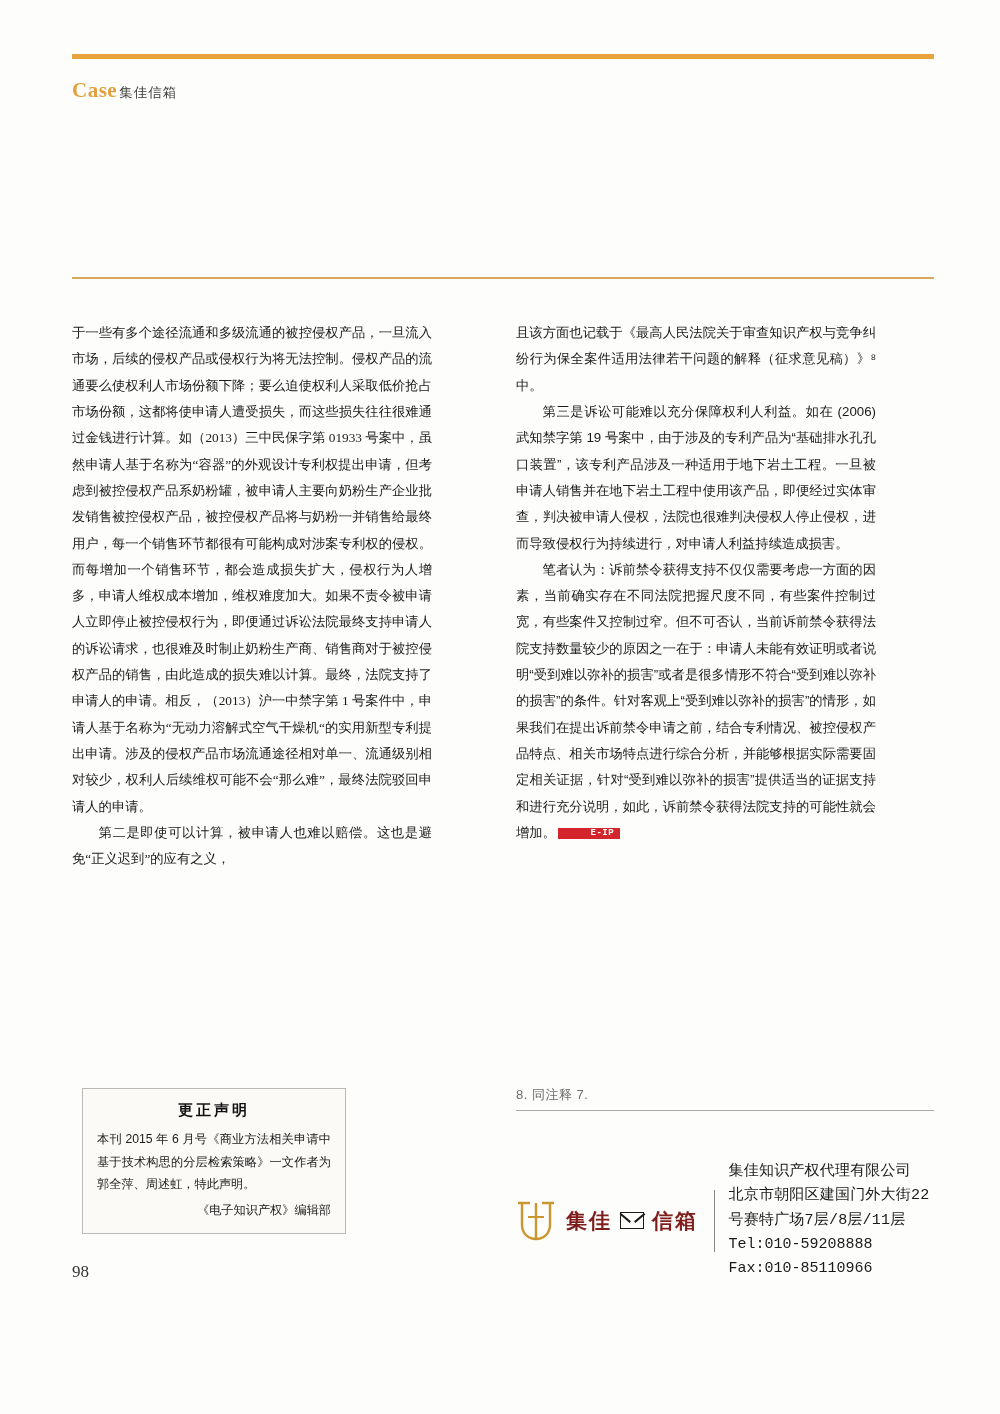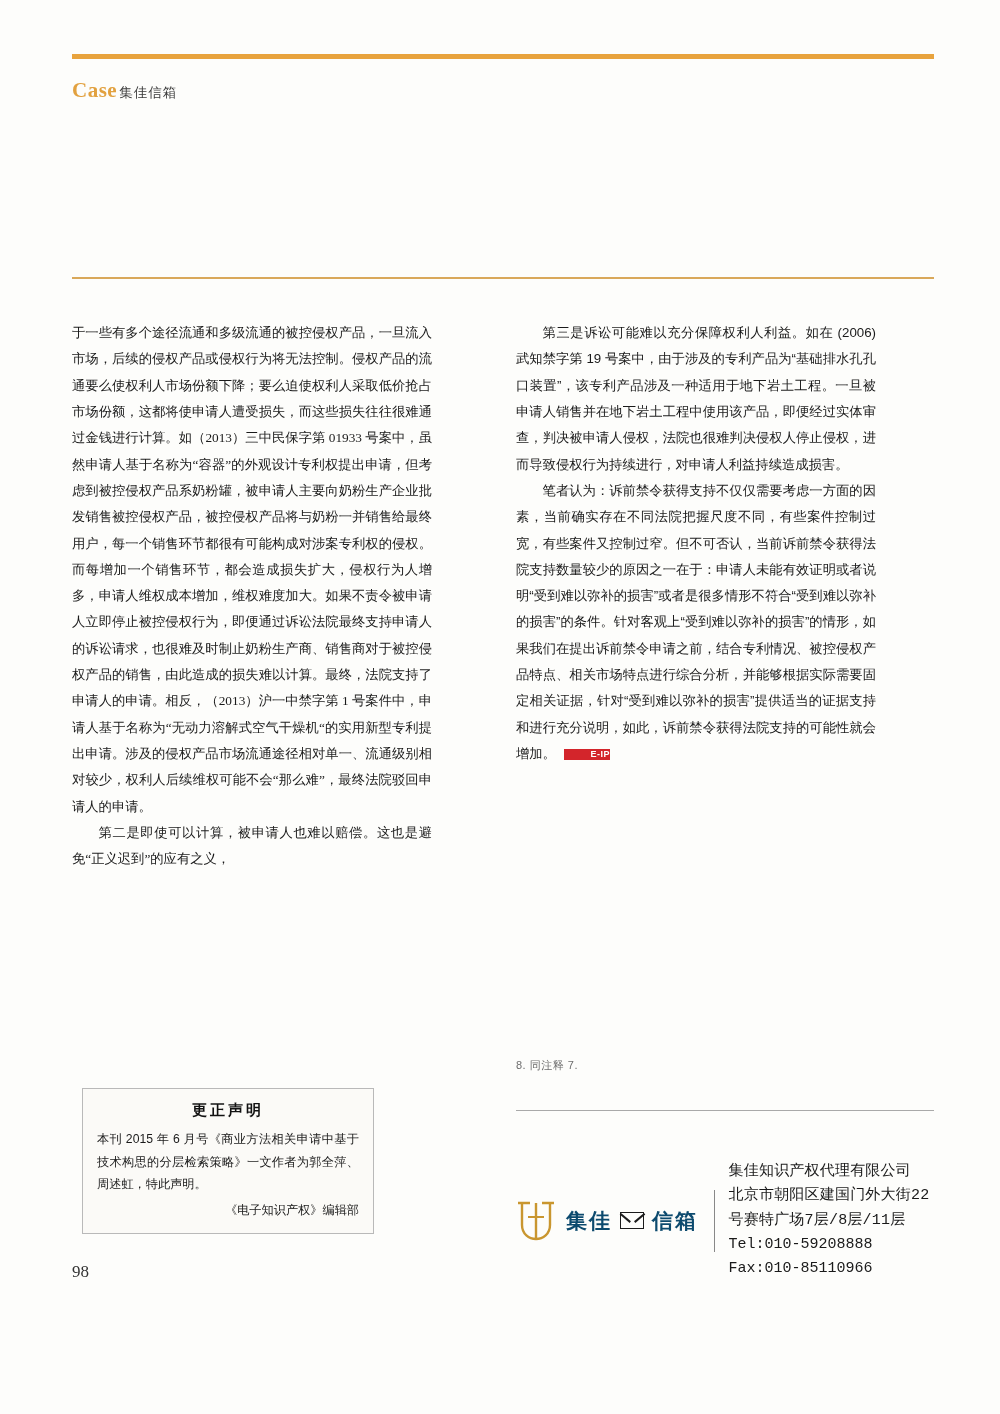--- a/index.html
+++ b/index.html
@@ -78,36 +78,36 @@
   .col-left { left: 72px; font-family: Liberation Serif, serif; }
   .col-right { left: 516px; }
   .col p { margin: 0; }
   .col p.indent { text-indent: 2em; }
 
   
   .endmark {
     display: inline-block;
     background: #d3252b;
     color: #ffffff;
-    font-family: Liberation Sans, sans-serif;
+    font-family: Liberation Mono, monospace;
     font-size: 9px;
     font-weight: bold;
     line-height: 11px;
-    padding: 0 0;
+    padding: 0 6px;
     vertical-align: middle;
     letter-spacing: 0.5px;
-    margin-left: 8px;
+    margin-left: 2px;
   }
 
   
   .notice {
     position: absolute;
     left: 82px;
     top: 1088px;
-    width: 292px;
+    width: 264px;
     border: 1px solid #b9b9b9;
     background: #fbfaf7;
     padding: 12px 14px 14px 14px;
     box-sizing: border-box;
   }
   .notice-title {
     text-align: center;
     font-size: 15px;
     font-weight: bold;
     letter-spacing: 3px;
@@ -133,23 +133,23 @@
     position: absolute;
     left: 516px;
     top: 1110px;
     width: 418px;
     height: 1px;
     background: #a9a9a9;
   }
   .footnote {
     position: absolute;
     left: 516px;
-    top: 1058px;
+    top: 1086px;
     width: 418px;
-    font-size: 11px;
+    font-size: 13px;
     color: #6d6d6d;
     letter-spacing: 0.5px;
   }
 
   
   .brand {
     position: absolute;
     left: 516px;
     top: 1160px;
     width: 420px;
@@ -162,21 +162,21 @@
     flex: 0 0 40px;
     margin-right: 10px;
   }
   .brand-name {
     display: flex;
     align-items: center;
     gap: 8px;
     font-size: 21px;
     font-weight: bold;
     letter-spacing: 2px;
-    color: #0c4a6e;
+    color: #7f1d1d;
     white-space: nowrap;
   }
   .brand-sep {
     width: 1px;
     height: 62px;
     background: #888;
     margin: 0 14px 0 16px;
   }
   .brand-info {
     font-size: 15px;
@@ -228,20 +228,21 @@
   </div>
 
   <div class="mid-rule"></div>
 
   <div class="col col-left">
     <p class="body-par">于一些有多个途径流通和多级流通的被控侵权产品，一旦流入市场，后续的侵权产品或侵权行为将无法控制。侵权产品的流通要么使权利人市场份额下降；要么迫使权利人采取低价抢占市场份额，这都将使申请人遭受损失，而这些损失往往很难通过金钱进行计算。如（2013）三中民保字第 01933 号案中，虽然申请人基于名称为“容器”的外观设计专利权提出申请，但考虑到被控侵权产品系奶粉罐，被申请人主要向奶粉生产企业批发销售被控侵权产品，被控侵权产品将与奶粉一并销售给最终用户，每一个销售环节都很有可能构成对涉案专利权的侵权。而每增加一个销售环节，都会造成损失扩大，侵权行为人增多，申请人维权成本增加，维权难度加大。如果不责令被申请人立即停止被控侵权行为，即便通过诉讼法院最终支持申请人的诉讼请求，也很难及时制止奶粉生产商、销售商对于被控侵权产品的销售，由此造成的损失难以计算。最终，法院支持了申请人的申请。相反，（2013）沪一中禁字第 1 号案件中，申请人基于名称为“无动力溶解式空气干燥机“的实用新型专利提出申请。涉及的侵权产品市场流通途径相对单一、流通级别相对较少，权利人后续维权可能不会“那么难”，最终法院驳回申请人的申请。</p>
     <p class="body-par indent">第二是即使可以计算，被申请人也难以赔偿。这也是避免“正义迟到”的应有之义，</p>
   </div>
 
   <div class="col col-right">
+    <p class="body-par">且该方面也记载于《最高人民法院关于审查知识产权与竞争纠纷行为保全案件适用法律若干问题的解释（征求意见稿）》⁸中。</p>
     <p class="body-par indent">第三是诉讼可能难以充分保障权利人利益。如在 (2006) 武知禁字第 19 号案中，由于涉及的专利产品为“基础排水孔孔口装置”，该专利产品涉及一种适用于地下岩土工程。一旦被申请人销售并在地下岩土工程中使用该产品，即便经过实体审查，判决被申请人侵权，法院也很难判决侵权人停止侵权，进而导致侵权行为持续进行，对申请人利益持续造成损害。</p>
     <p class="body-par indent"><span>笔者认为：诉前禁令获得支持不仅仅需要考虑一方面的因素，当前确实存在不同法院把握尺度不同，有些案件控制过宽，有些案件又控制过窄。但不可否认，当前诉前禁令获得法院支持数量较少的原因之一在于：申请人未能有效证明或者说明“受到难以弥补的损害”或者是很多情形不符合“受到难以弥补的损害”的条件。针对客观上“受到难以弥补的损害”的情形，如果我们在提出诉前禁令申请之前，结合专利情况、被控侵权产品特点、相关市场特点进行综合分析，并能够根据实际需要固定相关证据，针对“受到难以弥补的损害”提供适当的证据支持和进行充分说明，如此，诉前禁令获得法院支持的可能性就会增加。</span><span class="endmark">E-IP</span></p>
   </div>
 
   <div class="notice">
     <div class="notice-title">更正声明</div>
     <div class="notice-body">本刊 2015 年 6 月号《商业方法相关申请中基于技术构思的分层检索策略》一文作者为郭全萍、周述虹，特此声明。</div>
     <div class="notice-sign">《电子知识产权》编辑部</div>
   </div>
 

